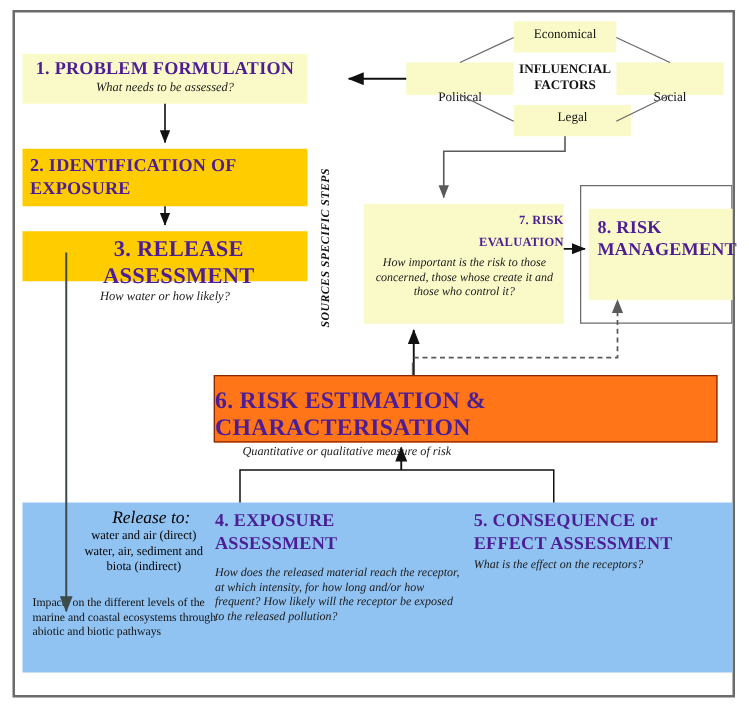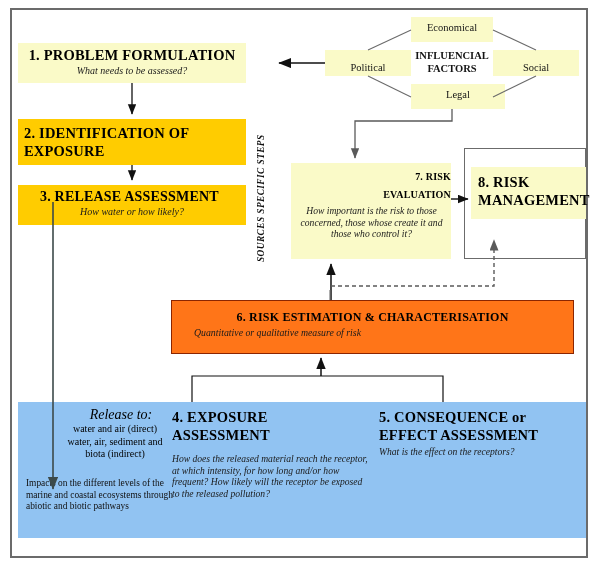--- a/index.html
+++ b/index.html
@@ -13,48 +13,48 @@
     position:absolute;left:10px;top:8px;width:578px;height:550px;
     border:2px solid #6b6b6b;background:#ffffff;box-sizing:border-box;
   }
   .box{position:absolute;box-sizing:border-box;}
   .yl{background:#fafac8;}        
   .gold{background:#ffcc00;}      
   .orange{background:#ff7518;border:1px solid #8b2500;}
   .blue{background:#91c3f2;}
   .ttl{
     font-family:"Liberation Serif", serif;font-weight:bold;
-    color:#000000;letter-spacing:.2px;
+    color:#4c1d95;letter-spacing:.2px;
   }
   .sub{
     font-family:"Liberation Serif", serif;font-style:italic;
     color:#1a1a1a;
   }
   
   #box1{left:18px;top:43px;width:228px;height:40px;}
   #box1 .ttl{font-size:14.5px;text-align:center;padding-top:4px;}
   #box1 .sub{font-size:10px;text-align:center;padding-top:1px;}
 
   #box2{left:18px;top:119px;width:228px;height:46px;}
   #box2 .ttl{font-size:14.5px;text-align:left;padding:5px 0 0 6px;line-height:18px;}
 
   #box3{left:18px;top:185px;width:228px;height:40px;}
-  #box3 .ttl{font-size:14px;padding-top:4px;margin-left:22px;}
+  #box3 .ttl{font-size:18px;text-align:center;padding-top:4px;margin-left:22px;}
   #box3 .sub{font-size:10px;text-align:center;padding-top:1px;}
 
   #box7{left:291px;top:163px;width:160px;height:96px;}
   #box7 .ttl{font-size:10px;text-align:right;padding:5px 0 0 7px;line-height:18px;}
   #box7 .sub{font-size:9.6px;text-align:center;padding:1px 6px 0 7px;line-height:11.5px;}
 
   #box8outer{left:464px;top:148px;width:122px;height:111px;border:1px solid #6b6b6b;background:#fff;}
-  #box8{left:471px;top:167px;width:115px;height:52px;}
+  #box8{left:471px;top:167px;width:115px;height:73px;}
   #box8 .ttl{font-size:14.5px;text-align:left;padding:6px 0 0 7px;line-height:18px;}
 
   #box6{left:171px;top:300px;width:403px;height:54px;}
-  #box6 .ttl{font-size:12px;text-align:center;padding-top:9px;}
+  #box6 .ttl{font-size:19px;padding-top:9px;}
   #box6 .sub{font-size:9.8px;text-align:left;padding:2px 0 0 22px;}
 
   #blueband{left:18px;top:402px;width:568px;height:136px;}
 
   .txtblk{position:absolute;}
   #release{left:55px;top:407px;width:120px;text-align:center;}
   #release .r1{font-size:14px;font-style:italic;font-family:"Liberation Serif",serif;padding-left:12px;}
   #release .r2{font-size:10px;line-height:12.5px;font-family:"Liberation Serif",serif;}
 
   #impacts{left:26px;top:478px;width:150px;font-size:9.4px;line-height:11.6px;
@@ -69,21 +69,21 @@
   #box5 .sub{font-size:9.6px;line-height:11.6px;padding-top:2px;}
 
   
   #if-econ{left:411px;top:17px;width:82px;height:25px;}
   #if-legal{left:411px;top:84px;width:94px;height:25px;}
   #if-pol{left:325px;top:50px;width:86px;height:26px;}
   #if-soc{left:493px;top:50px;width:86px;height:26px;}
   #if-core{left:411px;top:44px;width:82px;height:39px;background:#ffffff;}
   .ifl{font-size:10.5px;text-align:center;font-family:"Liberation Serif",serif;color:#141414;}
   #if-econ .ifl,#if-legal .ifl{padding-top:5px;}
-  #if-pol .ifl,#if-soc .ifl{padding-top:12px;}
+  #if-pol .ifl,#if-soc .ifl{padding-top:23px;}
   #if-core .ifl{font-weight:bold;font-size:10.5px;line-height:13px;padding-top:5px;}
 
   
   #srcsteps{
     position:absolute;left:243px;top:124px;width:18px;height:140px;
   }
   #srcsteps span{
     display:block;white-space:nowrap;font-family:"Liberation Serif",serif;
     font-style:italic;font-weight:bold;font-size:9.4px;letter-spacing:.4px;
     transform:rotate(-90deg);transform-origin:left top;

